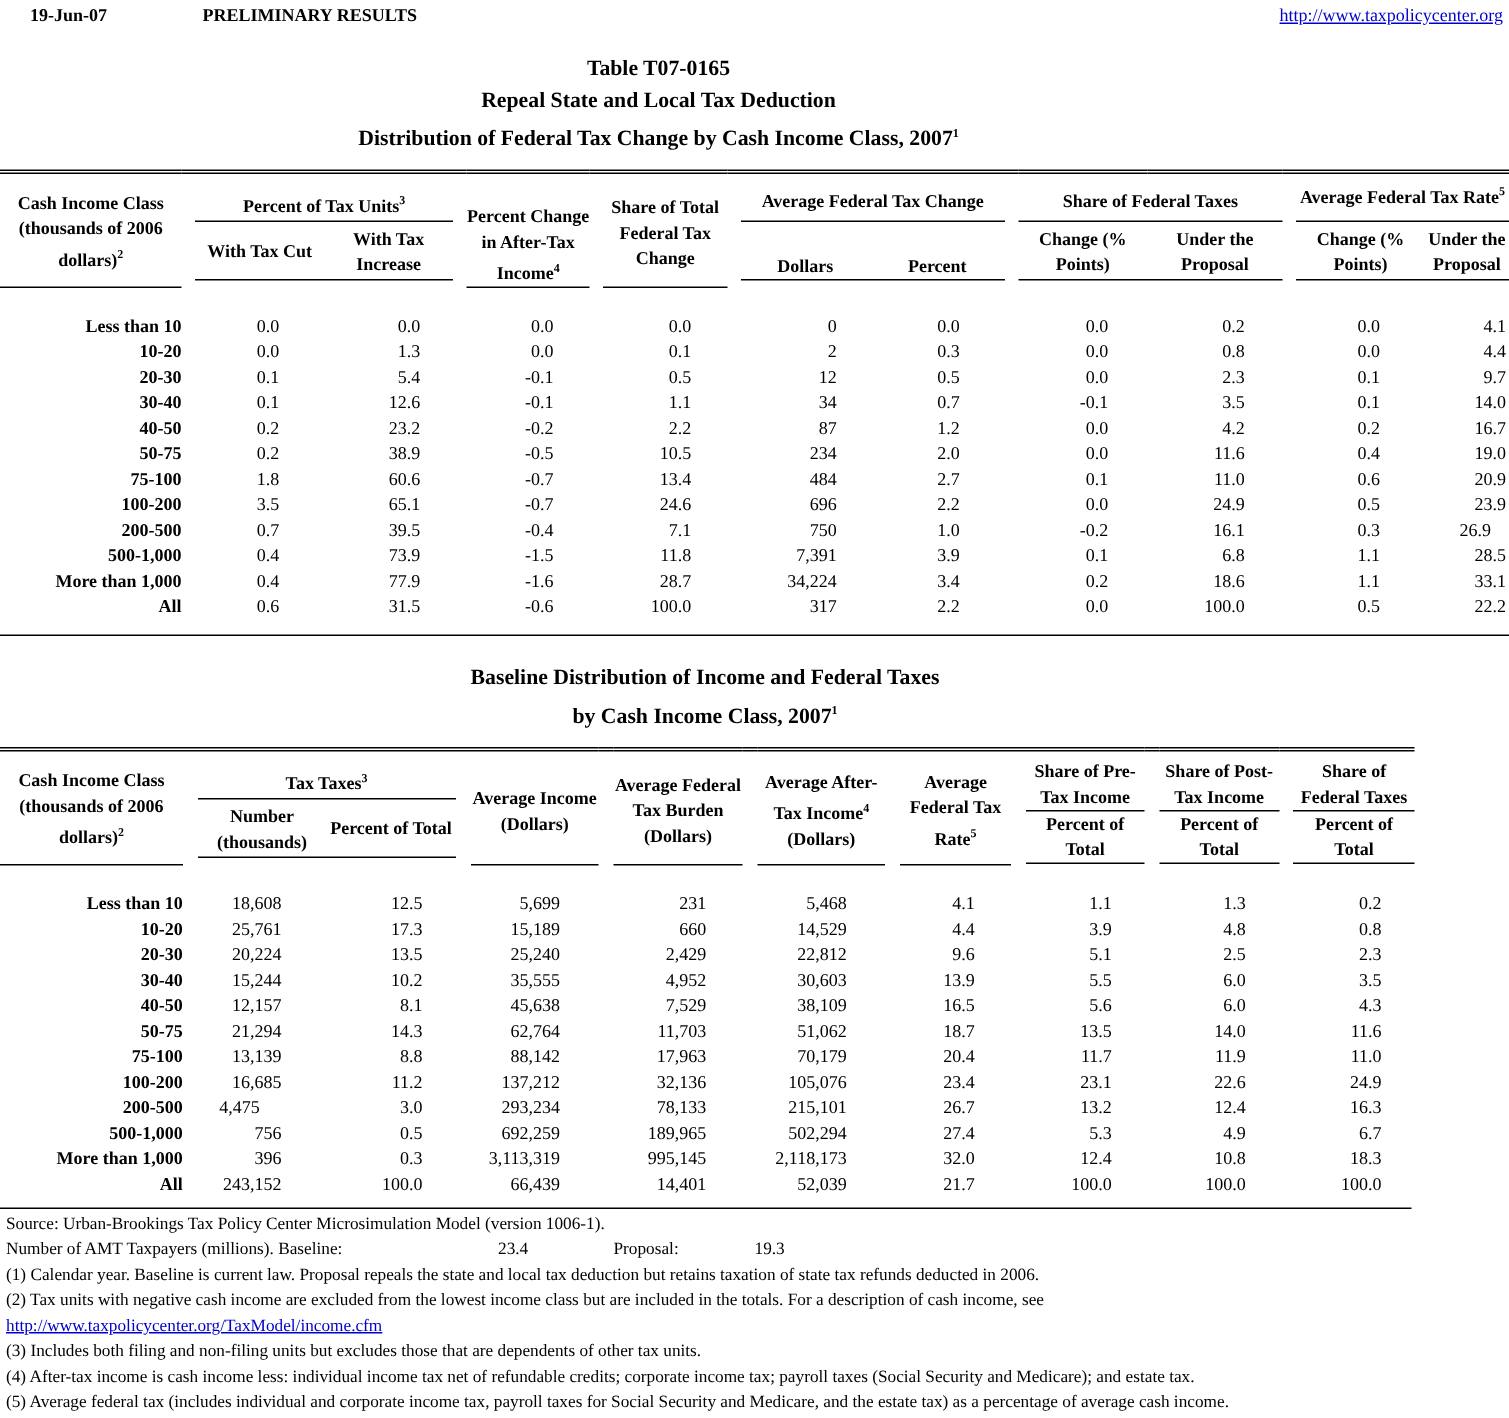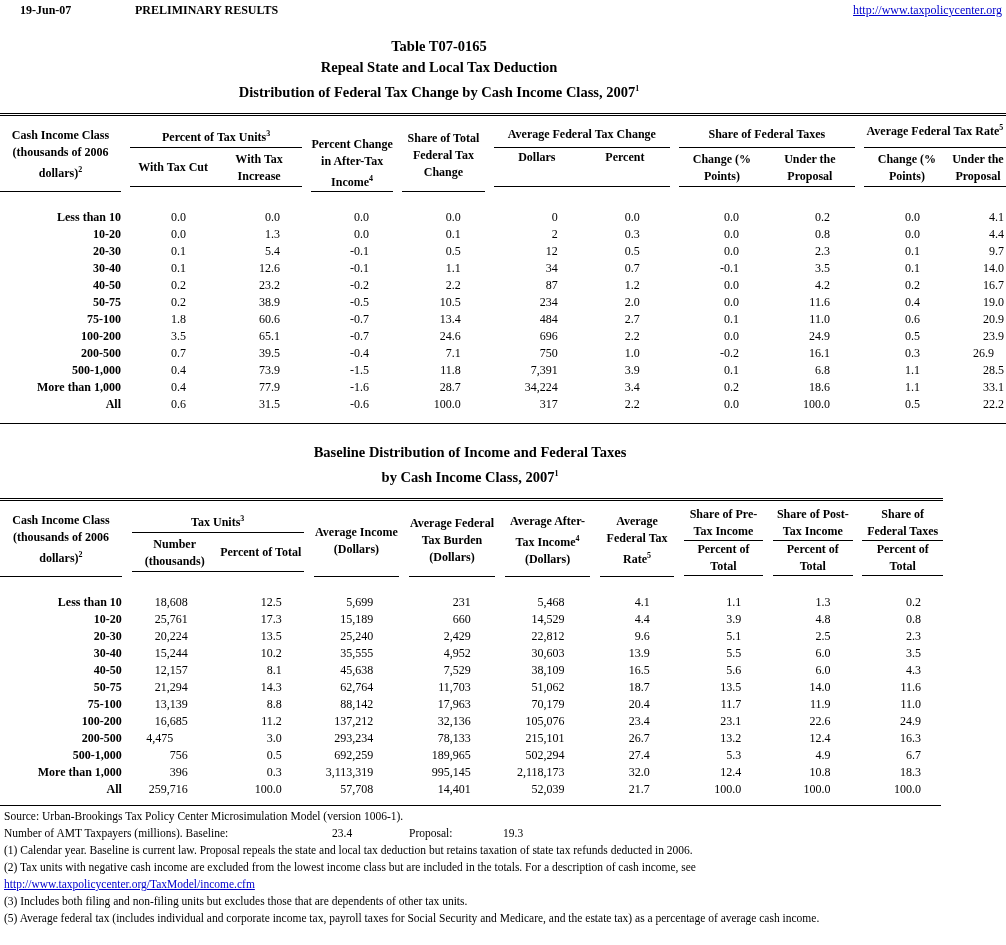--- a/index.html
+++ b/index.html
@@ -74,21 +74,21 @@
         <span style="width:86px">With Tax Increase</span>
       </div>
     </th>
     <th></th>
     <th style="vertical-align:bottom;border-bottom:1.5px solid #000;"><span>Percent Change in After-Tax Income</span><sup>4</sup></th>
     <th></th>
     <th style="border-bottom:1.5px solid #000;"><span>Share of Total Federal Tax Change</span></th>
     <th></th>
     <th colspan="2" style="vertical-align:top;padding:0">
       <div style="height:26px;line-height:26px;border-bottom:1.5px solid #000;">Average Federal Tax Change</div>
-      <div style="display:flex;border-bottom:1.5px solid #000;height:37px;align-items:flex-start;margin-top:1px">
+      <div style="display:flex;border-bottom:1.5px solid #000;height:37px;align-items:flex-end;margin-top:1px">
         <span style="width:86px">Dollars</span>
         <span style="width:90px">Percent</span>
       </div>
     </th>
     <th></th>
     <th colspan="2" style="vertical-align:top;padding:0">
       <div style="height:26px;line-height:26px;border-bottom:1.5px solid #000;">Share of Federal Taxes</div>
       <div style="display:flex;border-bottom:1.5px solid #000;height:37px;align-items:center;margin-top:1px">
         <span style="width:86px">Change (% Points)</span>
         <span style="width:90px">Under the Proposal</span>
@@ -368,21 +368,21 @@
   <tbody>
       <tr>
         <td colspan="18" class="dbl" style="height:5px"></td>
       </tr>
   <tr style="height:70px">
     <th style="vertical-align:top; padding-top:6px; border-bottom:1.5px solid #000;">
       <div style="width:112px;margin:0 auto"><span>Cash Income Class (thousands of 2006 dollars)</span><sup>2</sup></div>
     </th>
     <th></th>
     <th colspan="2" style="vertical-align:top;padding:0">
-      <div style="height:26px;line-height:26px;border-bottom:1.5px solid #000;"><span>Tax Units</span><sup>3</sup></div>
+      <div style="height:26px;line-height:26px;border-bottom:1.5px solid #000;"><span>Tax Taxes</span><sup>3</sup></div>
       <div style="display:flex;border-bottom:1.5px solid #000;height:37px;align-items:center;margin-top:1px">
         <span style="width:86px">Number (thousands)</span>
         <span style="width:86px">Percent of Total</span>
       </div>
     </th>
     <th></th>
     <th style="border-bottom:1.5px solid #000;">Average Income (Dollars)</th>
     <th></th>
     <th style="border-bottom:1.5px solid #000;">Average Federal Tax Burden (Dollars)</th>
     <th></th>
@@ -626,24 +626,24 @@
         <td></td>
         <td class="num" style="padding-right: 22px;">12.4</td>
         <td></td>
         <td class="num" style="padding-right: 22px;">10.8</td>
         <td></td>
         <td class="num" style="padding-right: 22px;">18.3</td>
       </tr>
       <tr>
         <td class="lbl" style="padding-right: 0px;">All</td>
         <td></td>
-        <td class="num" style="padding-right: 30px;">259,716</td>
+        <td class="num" style="padding-right: 30px;">243,152</td>
         <td class="num" style="padding-right: 22px;">100.0</td>
         <td></td>
-        <td class="num" style="padding-right: 26px;">57,708</td>
+        <td class="num" style="padding-right: 26px;">66,439</td>
         <td></td>
         <td class="num" style="padding-right: 24px;">14,401</td>
         <td></td>
         <td class="num" style="padding-right: 26px;">52,039</td>
         <td></td>
         <td class="num" style="padding-right: 24px;">21.7</td>
         <td></td>
         <td class="num" style="padding-right: 22px;">100.0</td>
         <td></td>
         <td class="num" style="padding-right: 22px;">100.0</td>
@@ -657,14 +657,15 @@
 
 <div class="notes">
   <div>Source: Urban-Brookings Tax Policy Center Microsimulation Model (version 1006-1).</div>
   <div class="amt">
     <span style="width:328px">Number of AMT Taxpayers (millions).  Baseline:</span><span style="width:77px">23.4</span><span style="width:94px">Proposal:</span><span>19.3</span>
   </div>
   <div>(1) Calendar year. Baseline is current law. Proposal repeals the state and local tax deduction but retains taxation of state tax refunds deducted in 2006.</div>
   <div>(2) Tax units with negative cash income are excluded from the lowest income class but are included in the totals. For a description of cash income, see</div>
   <div><a>http://www.taxpolicycenter.org/TaxModel/income.cfm</a></div>
   <div>(3) Includes both filing and non-filing units but excludes those that are dependents of other tax units.</div>
+  <div>(4) After-tax income is cash income less: individual income tax net of refundable credits; corporate income tax; payroll taxes (Social Security and Medicare); and estate tax.</div>
   <div>(5) Average federal tax (includes individual and corporate income tax, payroll taxes for Social Security and Medicare, and the estate tax) as a percentage of average cash income.</div>
 </div>
 
 </body></html>

